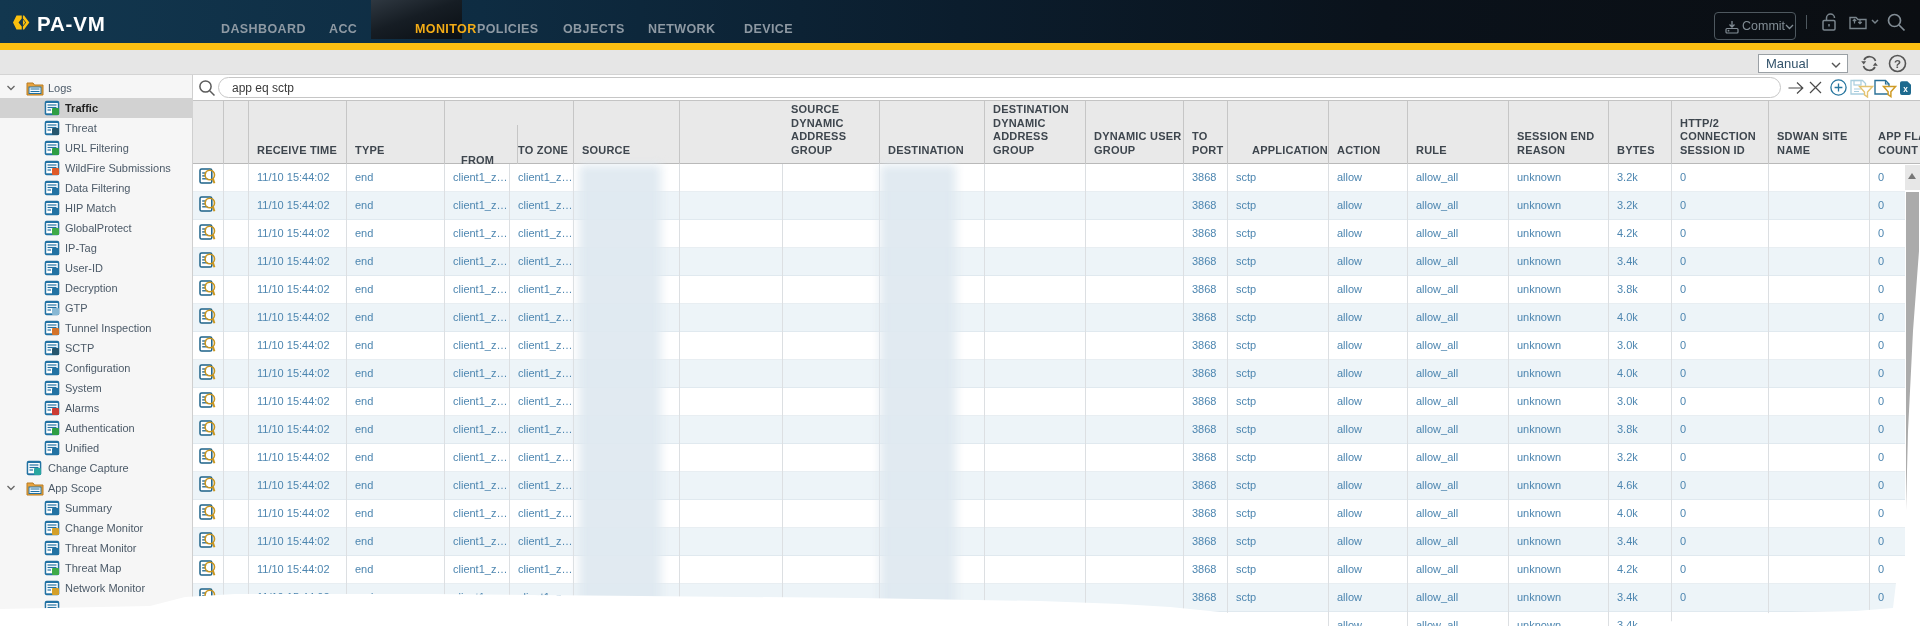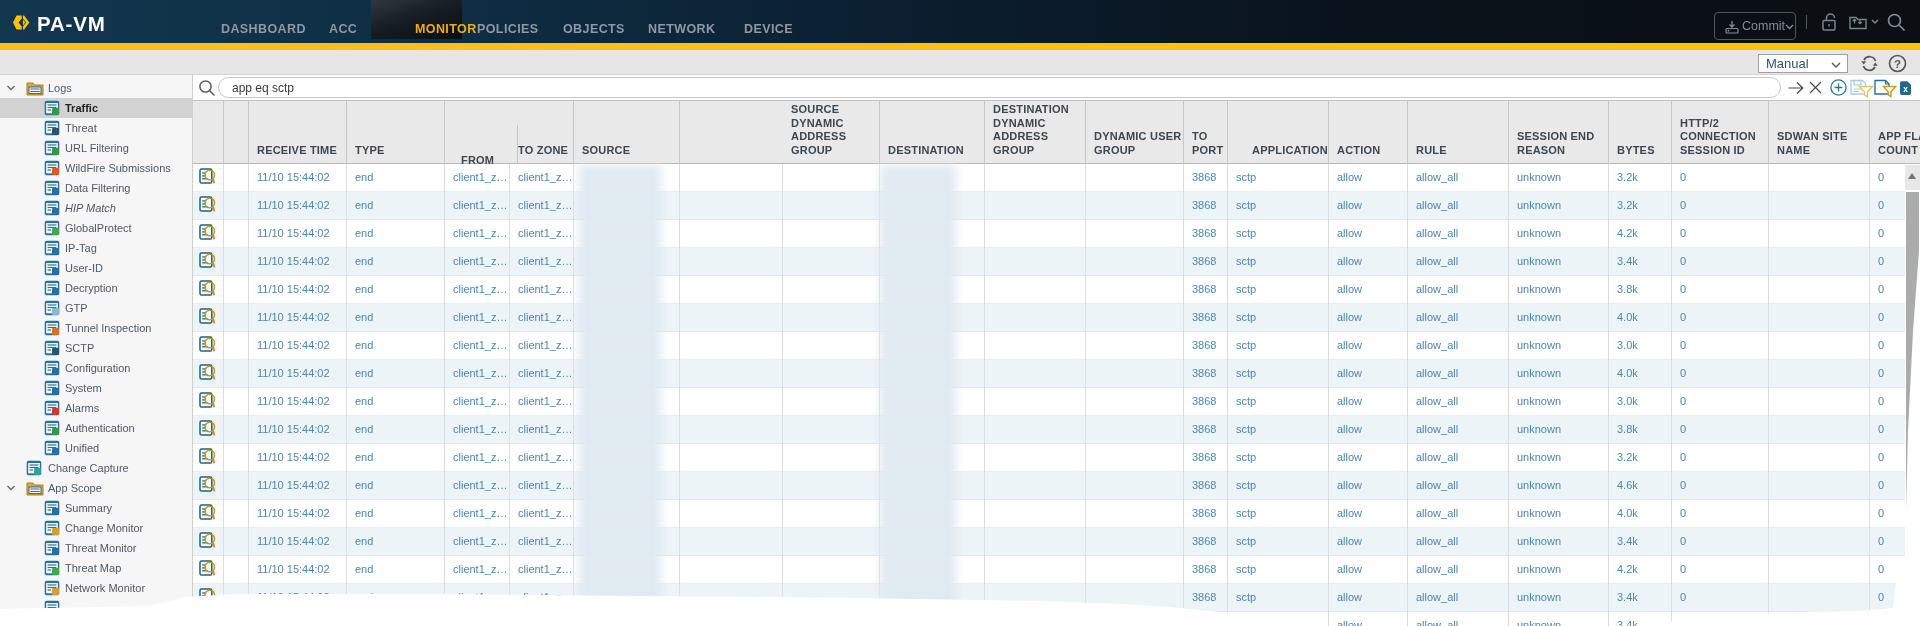--- a/index.html
+++ b/index.html
@@ -177,21 +177,21 @@
       <span class="abs" style="left:44px;top:2px;"><svg width="16" height="16" viewBox="0 0 16 16">
           <rect x="0.7" y="0.7" width="14.6" height="14.6" rx="2" fill="#2272a3"></rect>
           <rect x="2.2" y="3" width="11.6" height="10.3" fill="#fff"></rect>
           <line x1="3.5" y1="5" x2="12.5" y2="5" stroke="#2272a3" stroke-width="1.2"></line>
           <line x1="3.5" y1="7.5" x2="12.5" y2="7.5" stroke="#2272a3" stroke-width="1.2"></line>
           <line x1="3.5" y1="10" x2="7" y2="10" stroke="#2272a3" stroke-width="1.2"></line>
           <rect x="8" y="8" width="7" height="7" rx="1" fill="#2272a3"></rect>
         </svg></span>
       <span class="lbl" style="left:65px;">Data Filtering</span>
     </div>
-    <div class="trow" style="top:198px;font-style:italic;">
+    <div class="trow" style="top:198px;">
       <span class="abs" style="left:44px;top:2px;"><svg width="16" height="16" viewBox="0 0 16 16">
           <rect x="0.7" y="0.7" width="14.6" height="14.6" rx="2" fill="#2272a3"></rect>
           <rect x="2.2" y="3" width="11.6" height="10.3" fill="#fff"></rect>
           <line x1="3.5" y1="5" x2="12.5" y2="5" stroke="#2272a3" stroke-width="1.2"></line>
           <line x1="3.5" y1="7.5" x2="12.5" y2="7.5" stroke="#2272a3" stroke-width="1.2"></line>
           <line x1="3.5" y1="10" x2="7" y2="10" stroke="#2272a3" stroke-width="1.2"></line>
           <rect x="8" y="8" width="7" height="7" rx="1" fill="#2272a3"></rect>
         </svg></span>
       <span class="lbl" style="left:65px;">HIP Match</span>
     </div>

